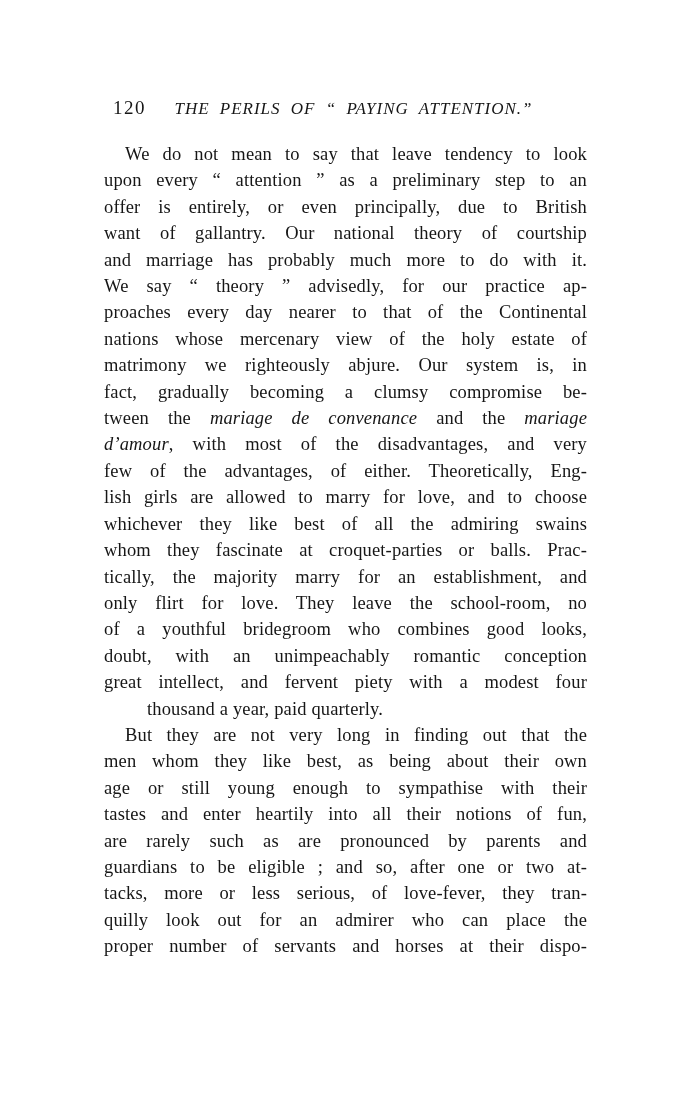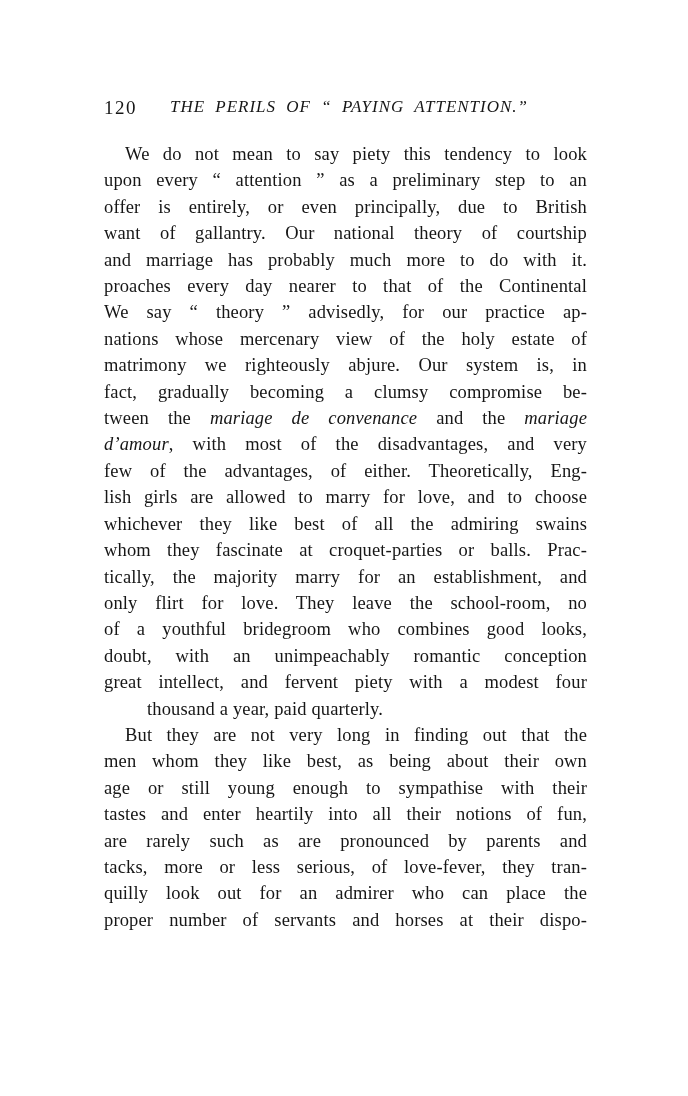--- a/index.html
+++ b/index.html
@@ -17,21 +17,22 @@
     overflow: hidden;
   }
   .content {
     position: absolute;
     left: 104px;
     top: 97px;
     width: 483px;
   }
   .header {
     display: flex;
-    align-items: flex-start;
+    align-items: flex-end;
+    margin-left: 9px;
   }
   .pagenum {
     font-size: 19px;
     letter-spacing: 1.5px;
   }
   .runhead {
     flex: 1;
     text-align: center;
     font-style: italic;
     font-weight: normal;
@@ -70,27 +71,27 @@
 <body>
 
 <div class="page">
   <div class="content">
     <div class="header">
       <span class="pagenum">120</span>
       <span class="runhead">THE PERILS OF “ PAYING ATTENTION.”</span>
     </div>
     <div class="text-body">
         <div class="paragraph">
-          <div class="line indent"><span>We do not mean to say piety this tendency to look</span></div>
+          <div class="line indent"><span>We do not mean to say that leave tendency to look</span></div>
           <div class="line"><span>upon every “ attention ” as a preliminary step to an</span></div>
           <div class="line"><span>offer is entirely, or even principally, due to British</span></div>
           <div class="line"><span>want of gallantry. Our national theory of courtship</span></div>
           <div class="line"><span>and marriage has probably much more to do with it.</span></div>
+          <div class="line"><span>We say “ theory ” advisedly, for our practice ap-</span></div>
           <div class="line"><span>proaches every day nearer to that of the Continental</span></div>
-          <div class="line"><span>We say “ theory ” advisedly, for our practice ap-</span></div>
           <div class="line"><span>nations whose mercenary view of the holy estate of</span></div>
           <div class="line"><span>matrimony we righteously abjure. Our system is, in</span></div>
           <div class="line"><span>fact, gradually becoming a clumsy compromise be-</span></div>
           <div class="line"><span>tween the </span><span class="it">mariage de convenance</span><span> and the </span><span class="it">mariage</span></div>
           <div class="line"><span class="it">d’amour</span><span>, with most of the disadvantages, and very</span></div>
           <div class="line"><span>few of the advantages, of either. Theoretically, Eng-</span></div>
           <div class="line"><span>lish girls are allowed to marry for love, and to choose</span></div>
           <div class="line"><span>whichever they like best of all the admiring swains</span></div>
           <div class="line"><span>whom they fascinate at croquet-parties or balls. Prac-</span></div>
           <div class="line"><span>tically, the majority marry for an establishment, and</span></div>
@@ -99,19 +100,20 @@
           <div class="line"><span>doubt, with an unimpeachably romantic conception</span></div>
           <div class="line"><span>great intellect, and fervent piety with a modest four</span></div>
           <div class="line short"><span>thousand a year, paid quarterly.</span></div>
         </div>
         <div class="paragraph">
           <div class="line indent"><span>But they are not very long in finding out that the</span></div>
           <div class="line"><span>men whom they like best, as being about their own</span></div>
           <div class="line"><span>age or still young enough to sympathise with their</span></div>
           <div class="line"><span>tastes and enter heartily into all their notions of fun,</span></div>
           <div class="line"><span>are rarely such as are pronounced by parents and</span></div>
+          <div class="line"><span>guardians to be eligible ; and so, after one or two at-</span></div>
           <div class="line"><span>tacks, more or less serious, of love-fever, they tran-</span></div>
           <div class="line"><span>quilly look out for an admirer who can place the</span></div>
           <div class="line"><span>proper number of servants and horses at their dispo-</span></div>
         </div>
       </div>
   </div>
 </div>
 
 </body></html>

